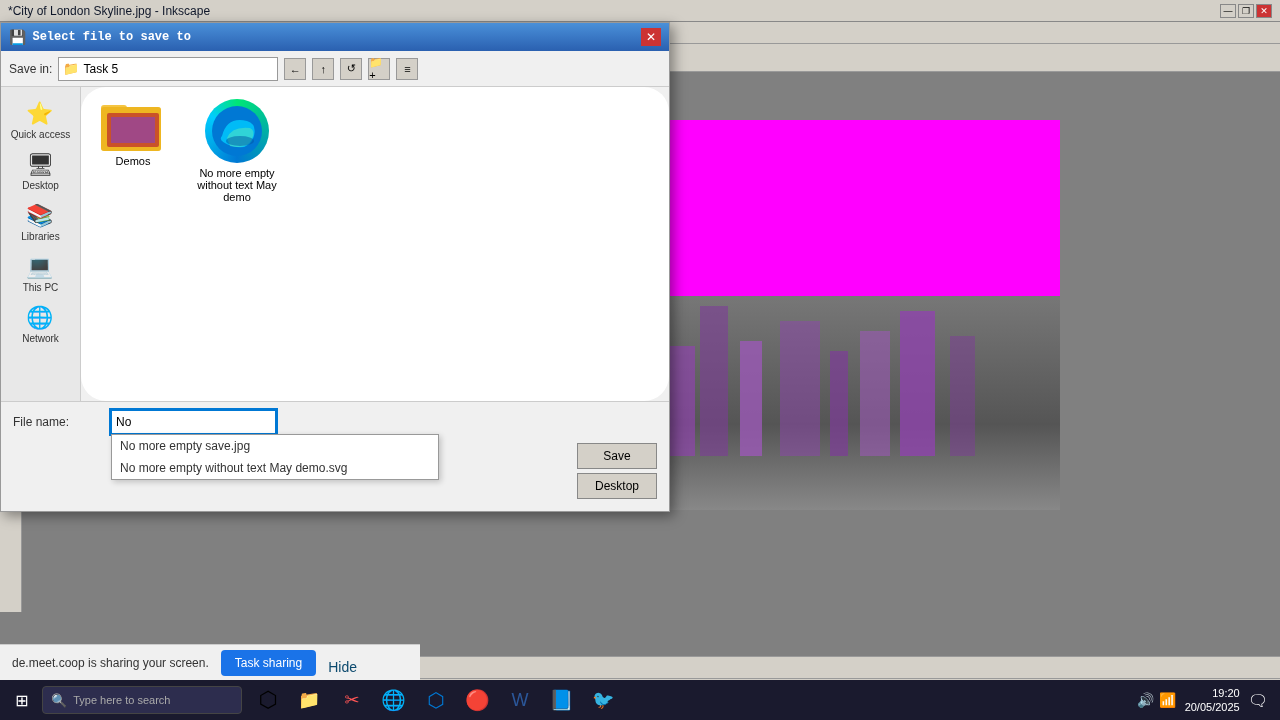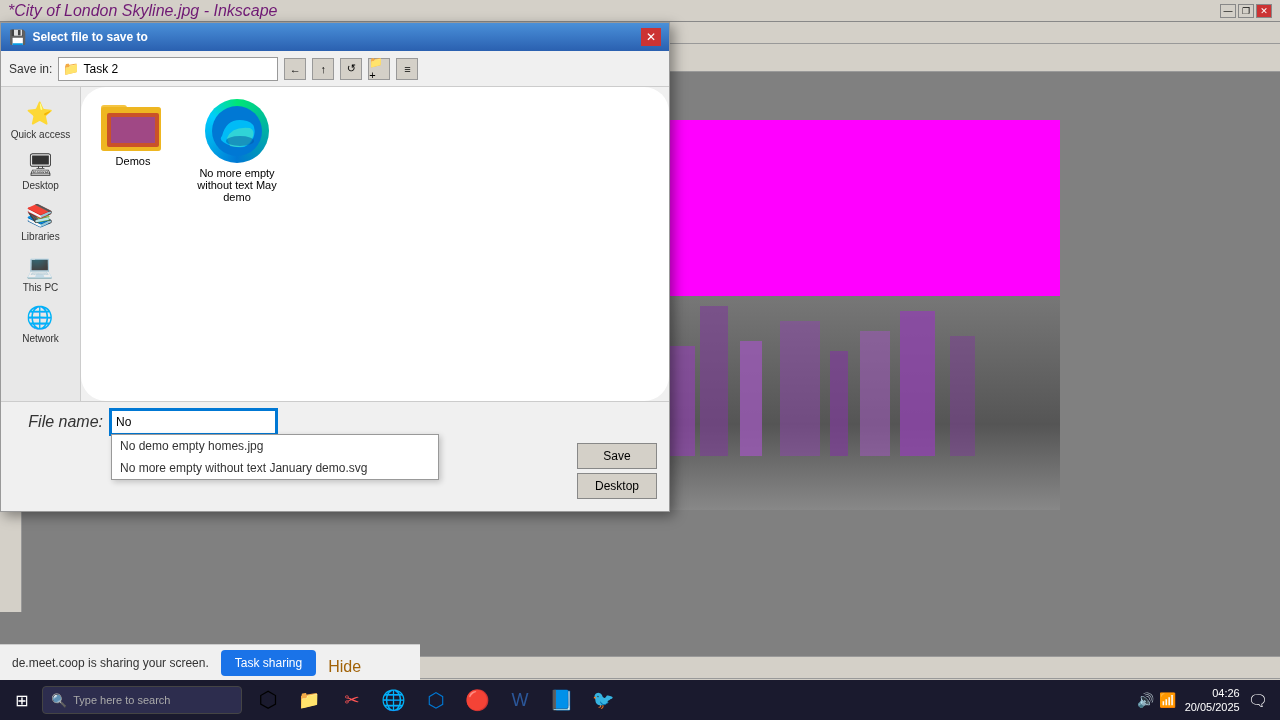--- a/index.html
+++ b/index.html
@@ -28,24 +28,23 @@
       top: 0; left: 0;
       width: 1280px;
       height: 22px;
       background: #d4d0c8;
       display: flex;
       align-items: center;
       padding: 0 8px;
       border-bottom: 1px solid #888;
     }
     .inkscape-titlebar-text {
-      font-size: 16px;
-      color: #701a75;
+      font-size: 12px;
+      color: #0f172a;
       flex: 1;
-      font-style: italic;
     }
     .inkscape-titlebar-buttons {
       display: flex;
       gap: 2px;
     }
     .title-btn {
       width: 16px; height: 14px;
       background: #d4d0c8;
       border: 1px solid #888;
       font-size: 9px;
@@ -228,22 +227,22 @@
       border: none;
       border-radius: 4px;
       padding: 6px 14px;
       font-size: 12px;
       font-weight: 500;
       cursor: pointer;
     }
     .hide-btn {
       background: transparent;
       border: none;
-      color: #a16207;
-      font-size: 16px;
+      color: #0c4a6e;
+      font-size: 14px;
       cursor: pointer;
       margin-top: 8px;
     }
 
     
     .save-dialog {
       position: absolute;
       top: 22px; left: 0;
       width: 670px;
       height: 490px;
@@ -260,20 +259,21 @@
       color: white;
       font-size: 12px;
       font-weight: bold;
       gap: 6px;
     }
     .dialog-title-icon {
       font-size: 14px;
     }
     .dialog-title-text {
       flex: 1;
+      font-family: Liberation Mono, monospace;
     }
     .dialog-close {
       width: 20px; height: 18px;
       background: #cc3333;
       border: none;
       color: white;
       font-size: 12px;
       cursor: pointer;
       display: flex; align-items: center; justify-content: center;
     }
@@ -388,24 +388,22 @@
       height: 110px;
     }
     .dialog-form-row {
       display: flex;
       align-items: center;
       margin-bottom: 6px;
       gap: 8px;
     }
     .dialog-form-label {
       width: 90px;
-      font-size: 16px;
+      font-size: 12px;
       color: #333;
-      text-align: right;
-      font-style: italic;
     }
     .dialog-form-input {
       flex: 1;
       height: 24px;
       border: 1px solid #0078d4;
       background: white;
       padding: 0 4px;
       font-size: 12px;
       outline: 2px solid #0078d4;
     }
@@ -592,40 +590,40 @@
     <div class="taskbar-app" style="font-size:20px;">🌐</div>
     <div class="taskbar-app" style="color:#0078d4; font-size:20px;">⬡</div>
     <div class="taskbar-app" style="color:#aa0000; font-size:20px;">🔴</div>
     <div class="taskbar-app" style="color:#2b579a; font-size:18px;">W</div>
     <div class="taskbar-app" style="color:#0099ff; font-size:20px;">📘</div>
     <div class="taskbar-app" style="color:#1da1f2; font-size:18px;">🐦</div>
   </div>
   <div class="taskbar-right">
     <span style="font-size:14px;">🔊 📶</span>
     <div class="taskbar-time">
-      <div>04:26</div>
+      <div>19:20</div>
       <div>20/05/2025</div>
     </div>
     <span style="font-size:16px;">🗨</span>
   </div>
 </div>
 
 <div class="save-dialog">
 
   <div class="dialog-titlebar">
     <span class="dialog-title-icon">💾</span>
     <span class="dialog-title-text">Select file to save to</span>
     <button class="dialog-close">✕</button>
   </div>
 
   <div class="dialog-toolbar">
     <span class="dialog-save-in-label">Save in:</span>
     <div class="dialog-location-dropdown">
       <span class="location-folder-icon">📁</span>
-      <span>Task 2</span>
+      <span>Task 5</span>
     </div>
     <div class="dialog-nav-btn">←</div>
     <div class="dialog-nav-btn">↑</div>
     <div class="dialog-nav-btn">↺</div>
     <div class="dialog-nav-btn">📁+</div>
     <div class="dialog-nav-btn">≡</div>
   </div>
 
   <div class="dialog-content">
 
@@ -684,22 +682,22 @@
   </div>
 
   <div class="dialog-form" style="position:relative;">
 
     <div class="dialog-form-row">
       <span class="dialog-form-label">File name:</span>
       <div class="dialog-form-input-wrapper">
         <input class="dialog-form-input" type="text" value="No" style="">
         
         <div class="autocomplete-dropdown">
-          <div class="autocomplete-item">No demo empty homes.jpg</div>
-          <div class="autocomplete-item">No more empty without text January demo.svg</div>
+          <div class="autocomplete-item">No more empty save.jpg</div>
+          <div class="autocomplete-item">No more empty without text May demo.svg</div>
         </div>
       </div>
     </div>
 
     <div class="dialog-form-row" style=" flex-direction: column;">
       <span class="dialog-form-label">Save as type:</span>
     </div>
 
 
     <div class="dialog-buttons">

